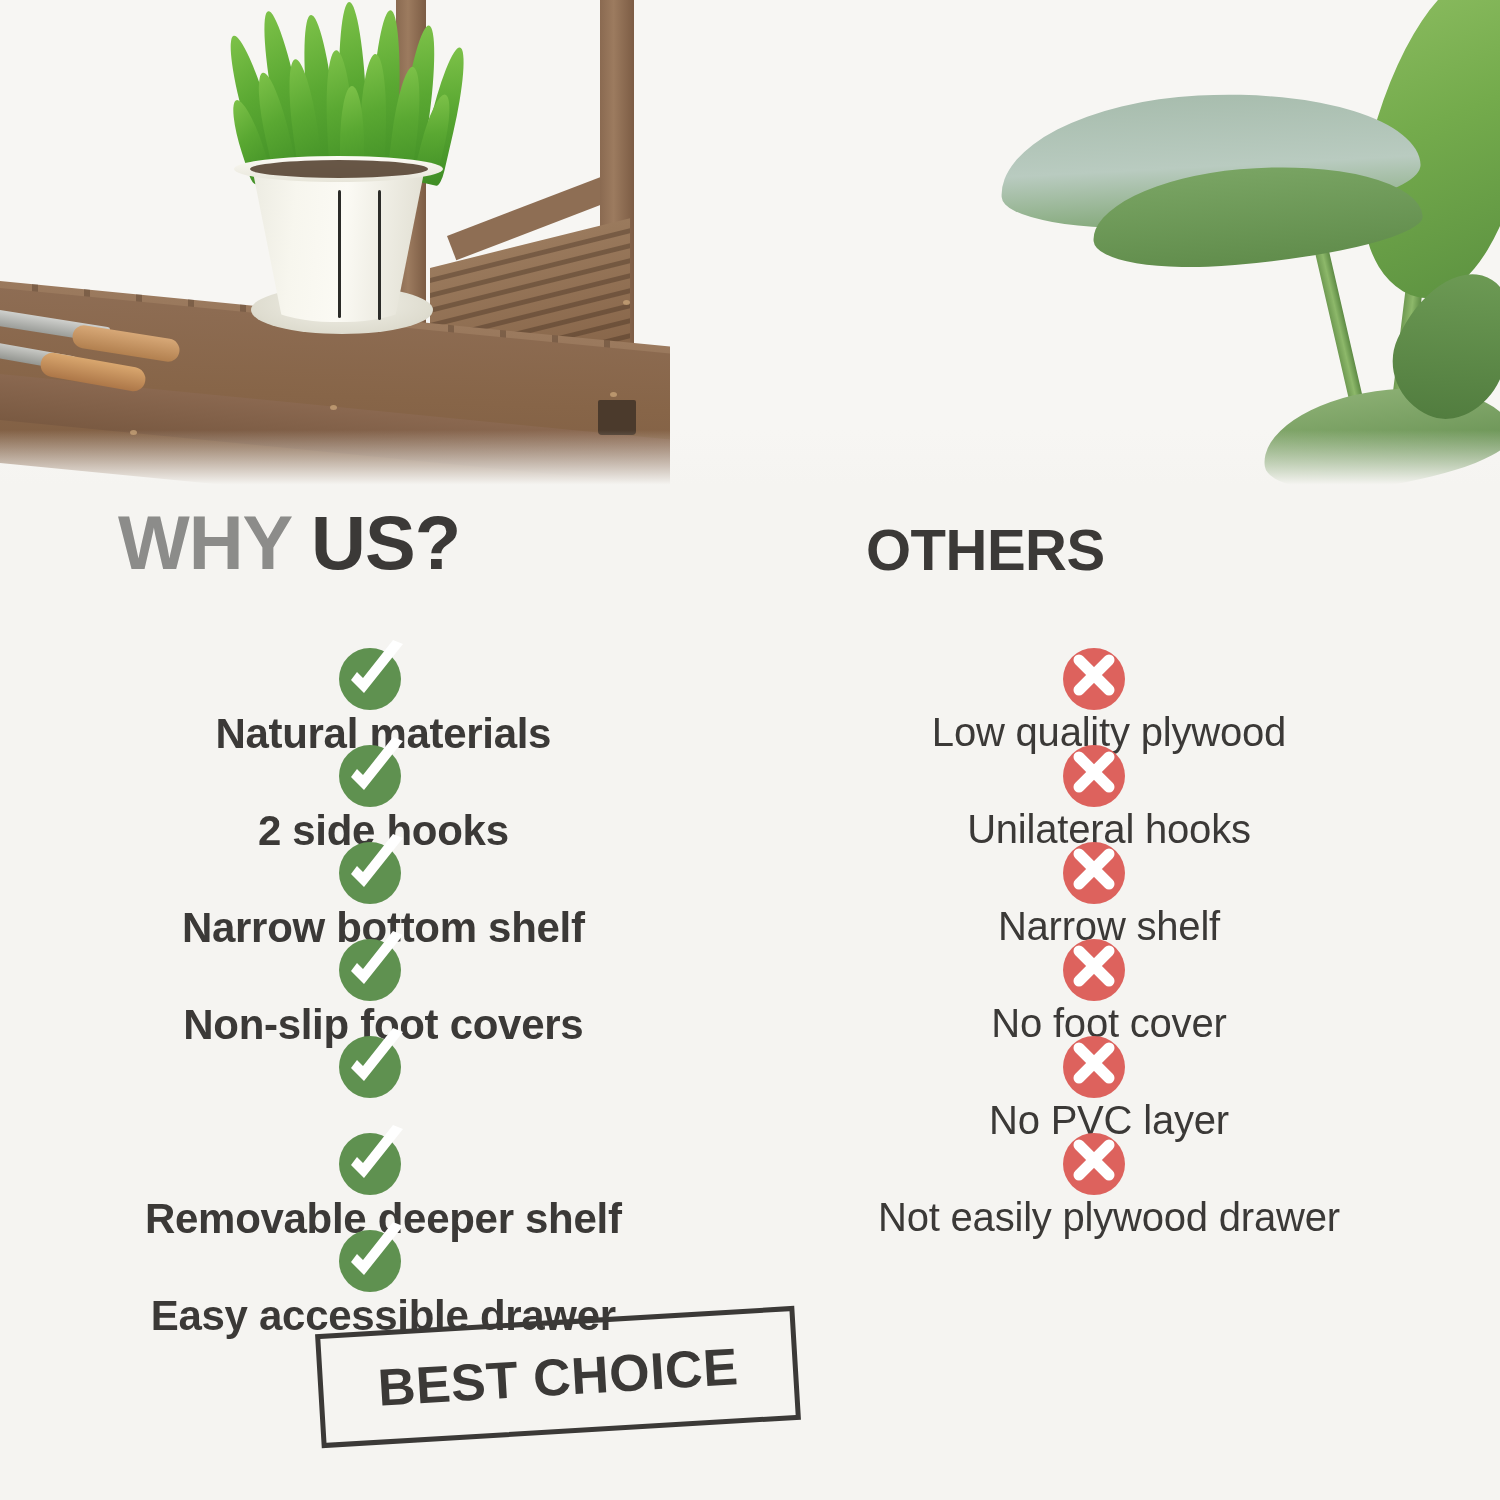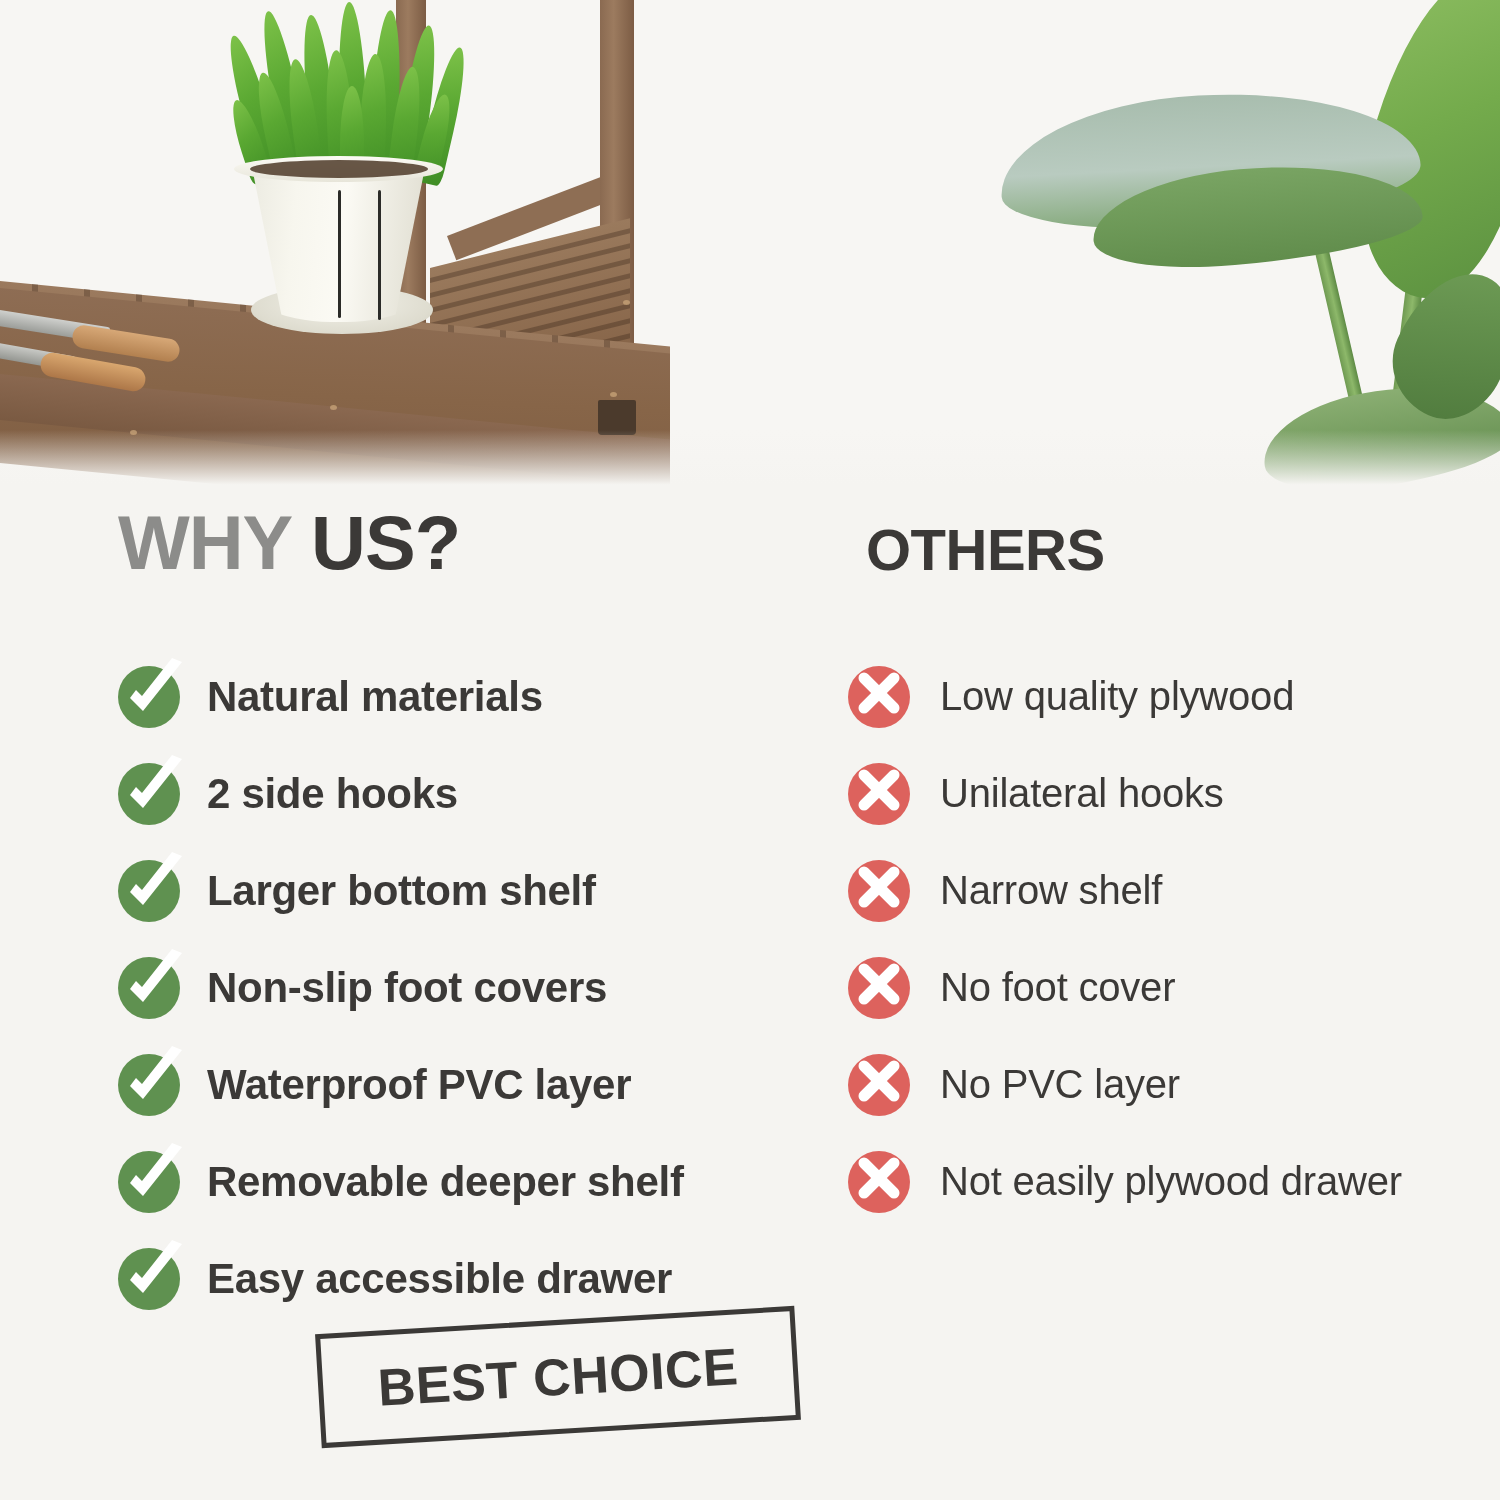--- a/index.html
+++ b/index.html
@@ -186,20 +186,21 @@
   }
 
   
   .col { position: absolute; top: 648px; }
   .col-pros { left: 118px; }
   .col-cons { left: 848px; }
   .row {
     display: flex;
     align-items: center;
     height: 97px;
+    flex-direction: column;
   }
   .badge {
     position: relative;
     flex: 0 0 auto;
     width: 62px; height: 62px;
     border-radius: 50%;
   }
   .badge-check { background: #5f9150; }
   .badge-x     { background: #dd625d; }
 
@@ -368,37 +369,36 @@
           </svg>
         </span>
         <span class="row-label">2 side hooks</span>
       </div>
       <div class="row">
         <span class="badge badge-check">
           <svg viewBox="0 0 80 80" aria-hidden="true">
             <path d="M18 42 L31 55 L70 6 L60 2 L30 40 L24 34 Z" fill="#ffffff"></path>
           </svg>
         </span>
-        <span class="row-label">Larger bottom shelf</span>
+        <span class="row-label">Narrow bottom shelf</span>
       </div>
       <div class="row">
         <span class="badge badge-check">
           <svg viewBox="0 0 80 80" aria-hidden="true">
             <path d="M18 42 L31 55 L70 6 L60 2 L30 40 L24 34 Z" fill="#ffffff"></path>
           </svg>
         </span>
         <span class="row-label">Non-slip foot covers</span>
       </div>
       <div class="row">
         <span class="badge badge-check">
           <svg viewBox="0 0 80 80" aria-hidden="true">
             <path d="M18 42 L31 55 L70 6 L60 2 L30 40 L24 34 Z" fill="#ffffff"></path>
           </svg>
         </span>
-        <span class="row-label">Waterproof PVC layer</span>
       </div>
       <div class="row">
         <span class="badge badge-check">
           <svg viewBox="0 0 80 80" aria-hidden="true">
             <path d="M18 42 L31 55 L70 6 L60 2 L30 40 L24 34 Z" fill="#ffffff"></path>
           </svg>
         </span>
         <span class="row-label">Removable deeper shelf</span>
       </div>
       <div class="row">

